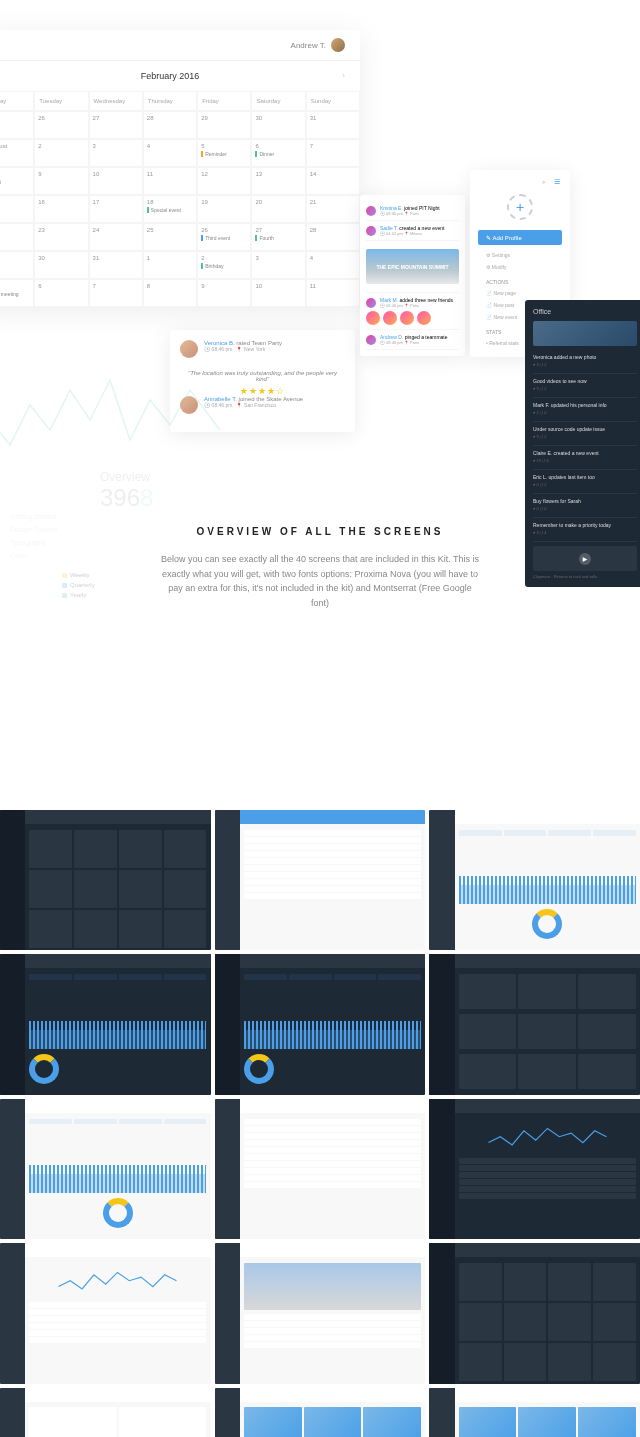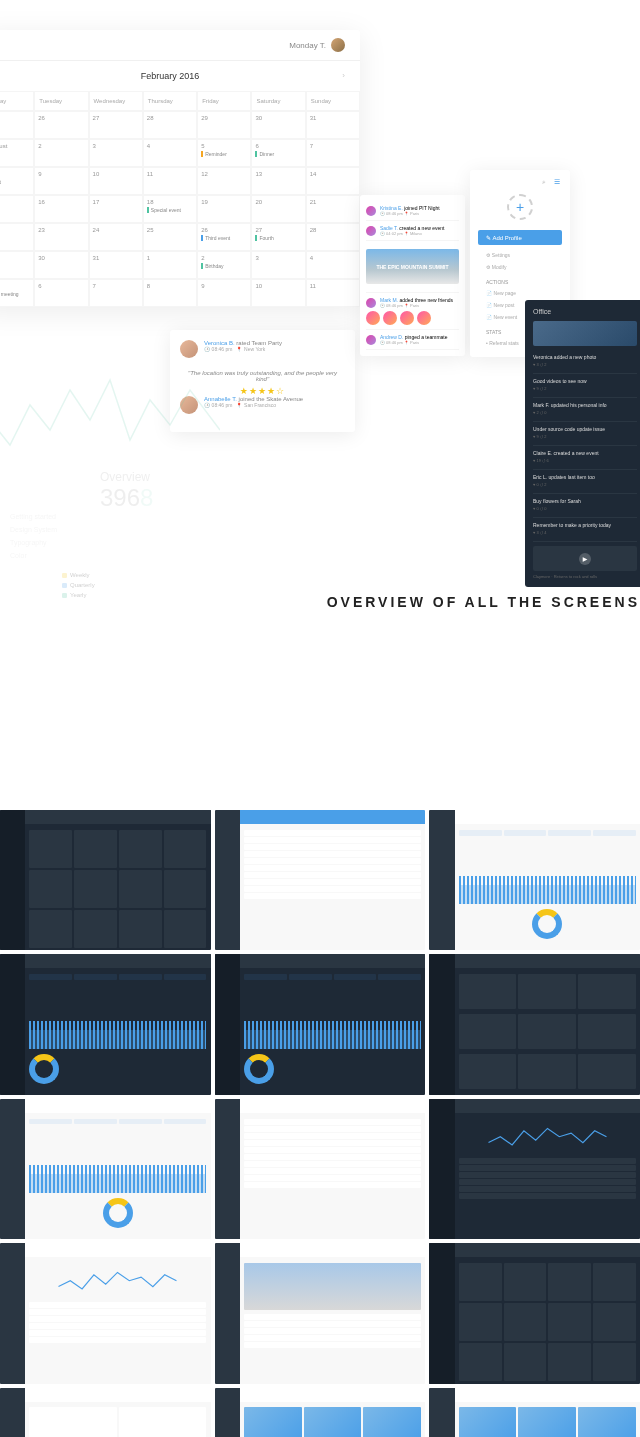--- a/index.html
+++ b/index.html
@@ -60,21 +60,21 @@
 .chart-line{stroke:#4fc3a1;stroke-width:1.5;fill:none}
 .overview-ghost{position:absolute;left:100px;top:470px;opacity:0.08}
 .overview-title{font-size:12px;color:#333}
 .overview-num{font-size:24px;color:#333}
 .ghost-sidebar{position:absolute;left:10px;top:510px;opacity:0.06;font-size:7px;color:#666}
 .ghost-sidebar div{padding:3px 0}
 .legend-ghost{position:absolute;left:60px;top:570px;opacity:0.2;font-size:6px}
 .legend-item{display:flex;align-items:center;gap:3px;padding:2px}
 .legend-dot{width:5px;height:5px;border-radius:1px}
 
-.section-title{text-align:right;letter-spacing:3px;font-size:14px;font-weight:bold;color:#222;margin-top:0px}
+.section-title{text-align:center;letter-spacing:3px;font-size:10px;font-weight:bold;color:#222;margin-top:0px}
 .section-desc{text-align:center;font-size:9px;color:#888;max-width:320px;margin:15px auto 0;line-height:1.6}
 
 .screens-grid{display:grid;grid-template-columns:repeat(3,1fr);gap:4px;padding:0;margin-top:90px}
 .screen{aspect-ratio:1.5;background:#f8f8f8;border-radius:1px;overflow:hidden;position:relative}
 .screen.dark{background:#1e2936}
 .screen-sidebar{position:absolute;left:0;top:0;width:12%;height:100%;background:#2a3642}
 .screen.dark .screen-sidebar{background:#151e28}
 .screen-topbar{position:absolute;left:12%;top:0;right:0;height:10%;background:#fff}
 .screen.dark .screen-topbar{background:#2a3642}
 .screen-topbar.blue{background:#4a9fe8}
@@ -95,21 +95,21 @@
 .mini-line svg{width:100%;height:100%}
 </style>
 </head>
 <body>
 
 <div class="top-section">
 
   <div class="calendar-panel">
     <div class="cal-header">
       <div class="cal-user">
-        <span>Monday T.</span>
+        <span>Andrew T.</span>
         <span class="cal-avatar"></span>
       </div>
     </div>
     <div class="cal-title">
       
       <span>February 2016</span>
       <span class="cal-nav right">›</span>
     </div>
     <div class="cal-grid" id="cal-grid">
         <div class="cal-dayhead">Monday</div>
@@ -442,20 +442,21 @@
         <span>Quarterly</span>
       </div>
       <div class="legend-item">
         <div class="legend-dot" style="background:#4fc3a1"></div>
         <span>Yearly</span>
       </div>
     </div>
 
   <div style="position:absolute;bottom:110px;left:0;right:0">
     <h2 class="section-title">OVERVIEW OF ALL THE SCREENS</h2>
+    <p class="section-desc">Below you can see exactly all the 40 screens that are included in this Kit. This is exactly what you will get, with two fonts options: Proxima Nova (you will have to pay an extra for this, it's not included in the kit) and Montserrat (Free Google font)</p>
   </div>
 </div>
 
 <div class="screens-grid" id="screens-grid">
     <div class="screen dark">
       <div class="screen-sidebar"></div>
       <div class="screen-topbar"></div>
       <div class="screen-content">
         <div class="mini-cards">
           <div class="mini-card"></div>

